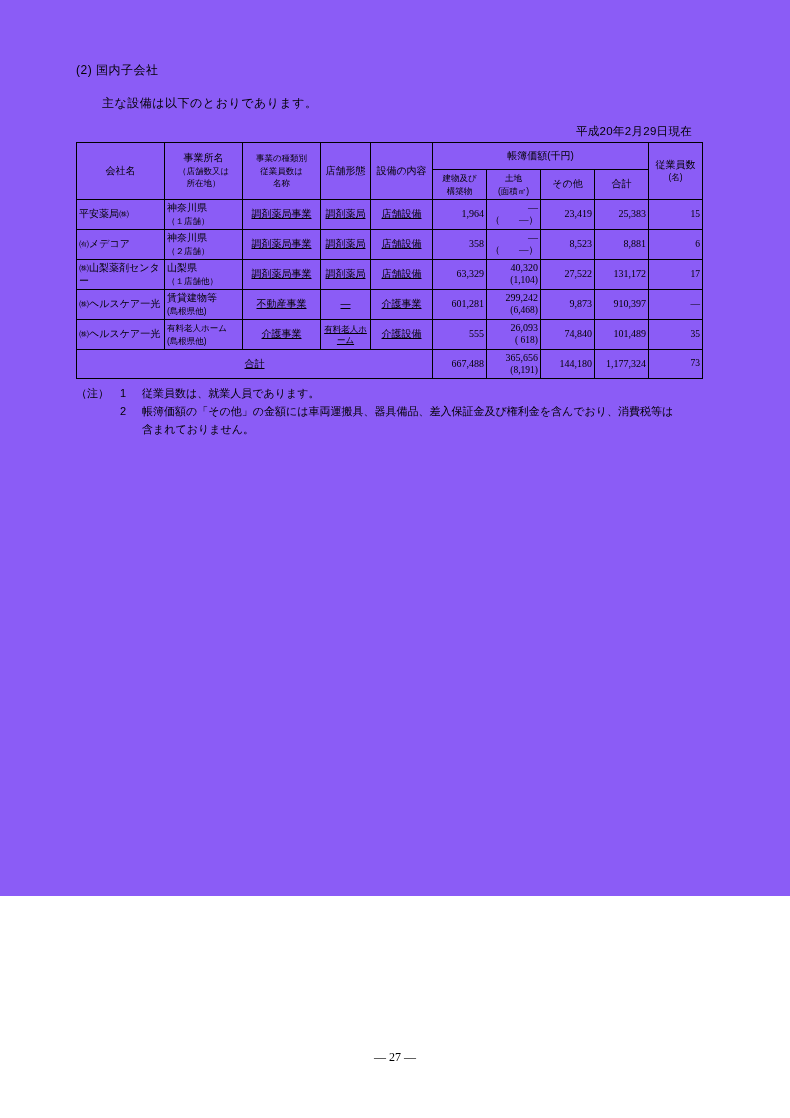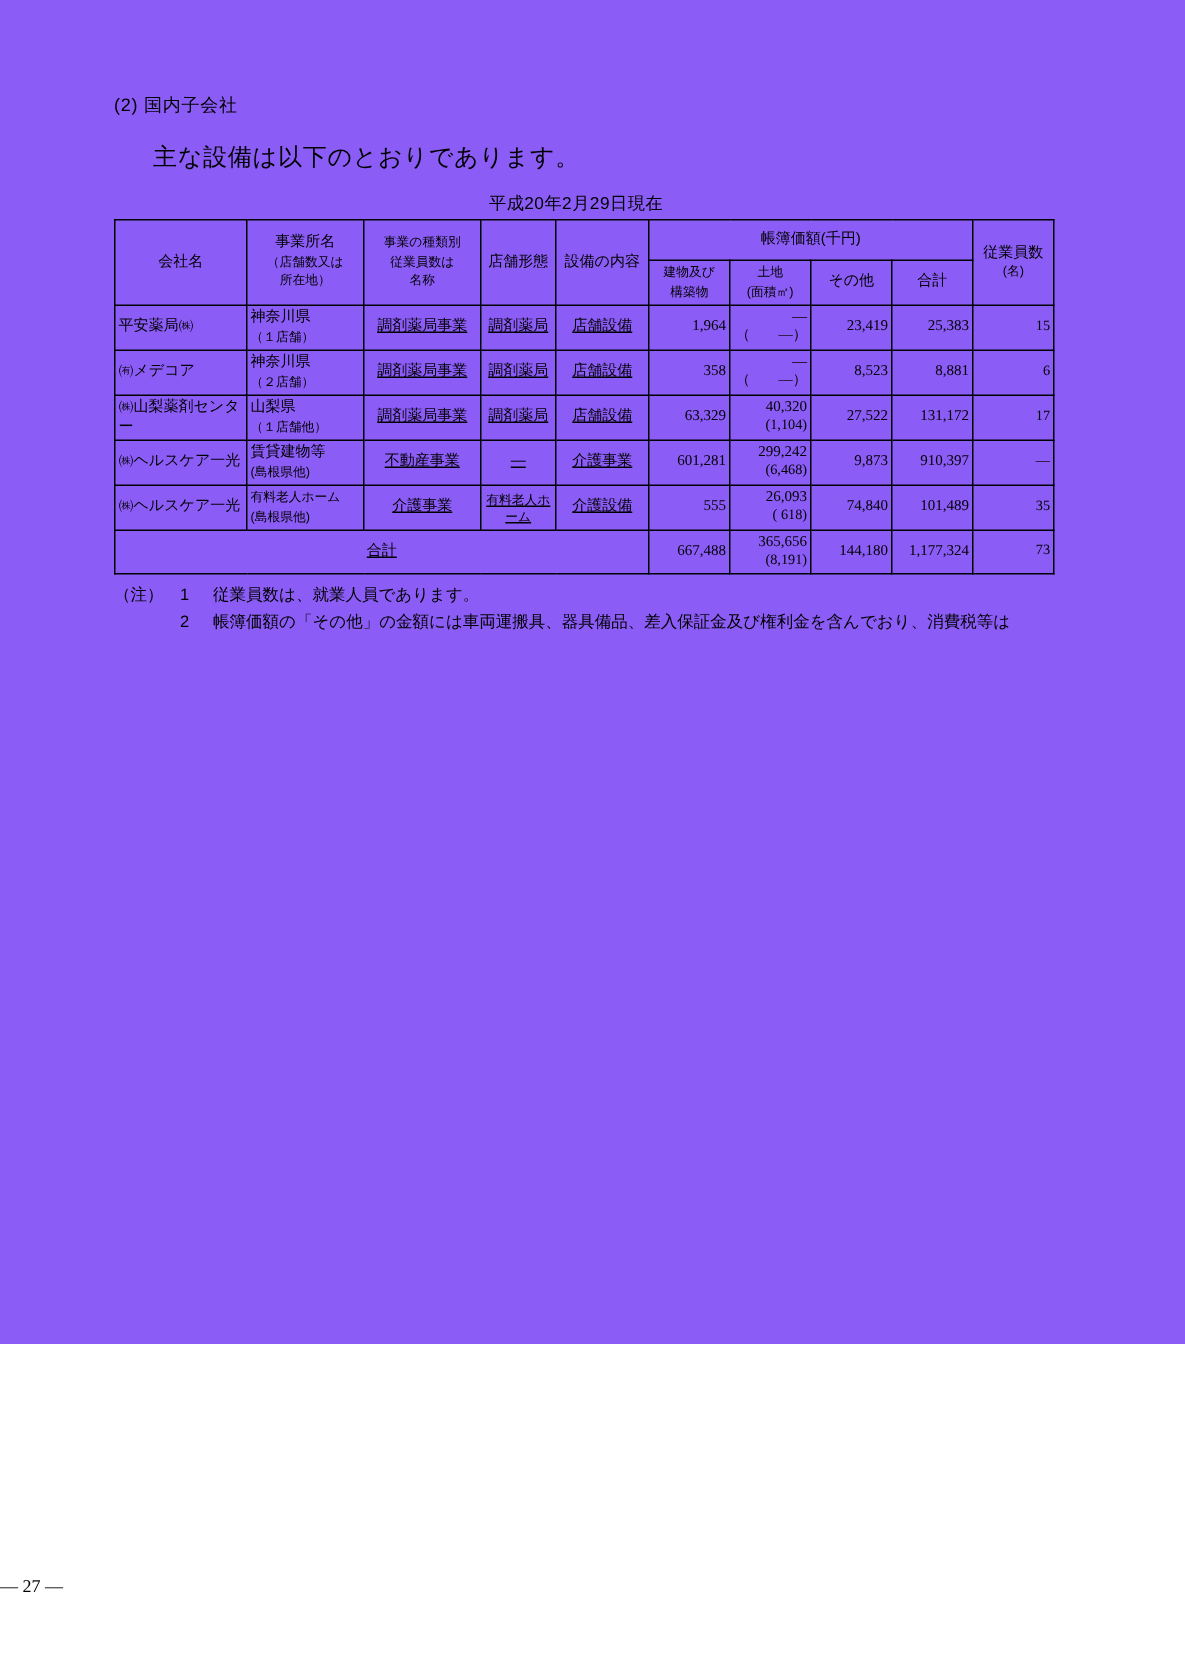--- a/index.html
+++ b/index.html
@@ -26,27 +26,27 @@
     left: 76px;
     top: 62px;
     width: 640px;
   }
   .section-heading {
     font-size: 12px;
     letter-spacing: 0.5px;
     margin: 0 0 16px 0;
   }
   .lead-text {
-    font-size: 16px;
+    font-size: 12px;
     margin: 0 0 12px 26px;
     letter-spacing: 0.5px;
   }
   .date-line {
     font-size: 11.5px;
-    text-align: center;
+    text-align: right;
     margin: 0 0 3px 0;
     padding-right: 24px;
     letter-spacing: 0.3px;
   }
   table.facilities {
     border-collapse: collapse;
     width: 626px;
     table-layout: fixed;
     font-size: 10px;
   }
@@ -115,20 +115,21 @@
     flex: 1 1 auto;
   }
   .note-cont {
     margin-left: 66px;
   }
   .page-number {
     position: absolute;
     left: 0;
     top: 1050px;
     width: 790px;
+    text-align: center;
     font-size: 12px;
     font-family: "Liberation Serif", serif;
   }
 </style>
 </head>
 <body>
 
 <div class="page">
 
   <div class="content">
@@ -302,19 +303,20 @@
       <div class="note-row">
         <div class="note-label">（注）</div>
         <div class="note-num">1</div>
         <div class="note-body">従業員数は、就業人員であります。</div>
       </div>
       <div class="note-row">
         <div class="note-label"></div>
         <div class="note-num">2</div>
         <div class="note-body">帳簿価額の「その他」の金額には車両運搬具、器具備品、差入保証金及び権利金を含んでおり、消費税等は</div>
       </div>
+      <div class="note-cont">含まれておりません。</div>
     </div>
 
   </div>
 
   <div class="page-number">— 27 —</div>
 
 </div>
 
 </body></html>

